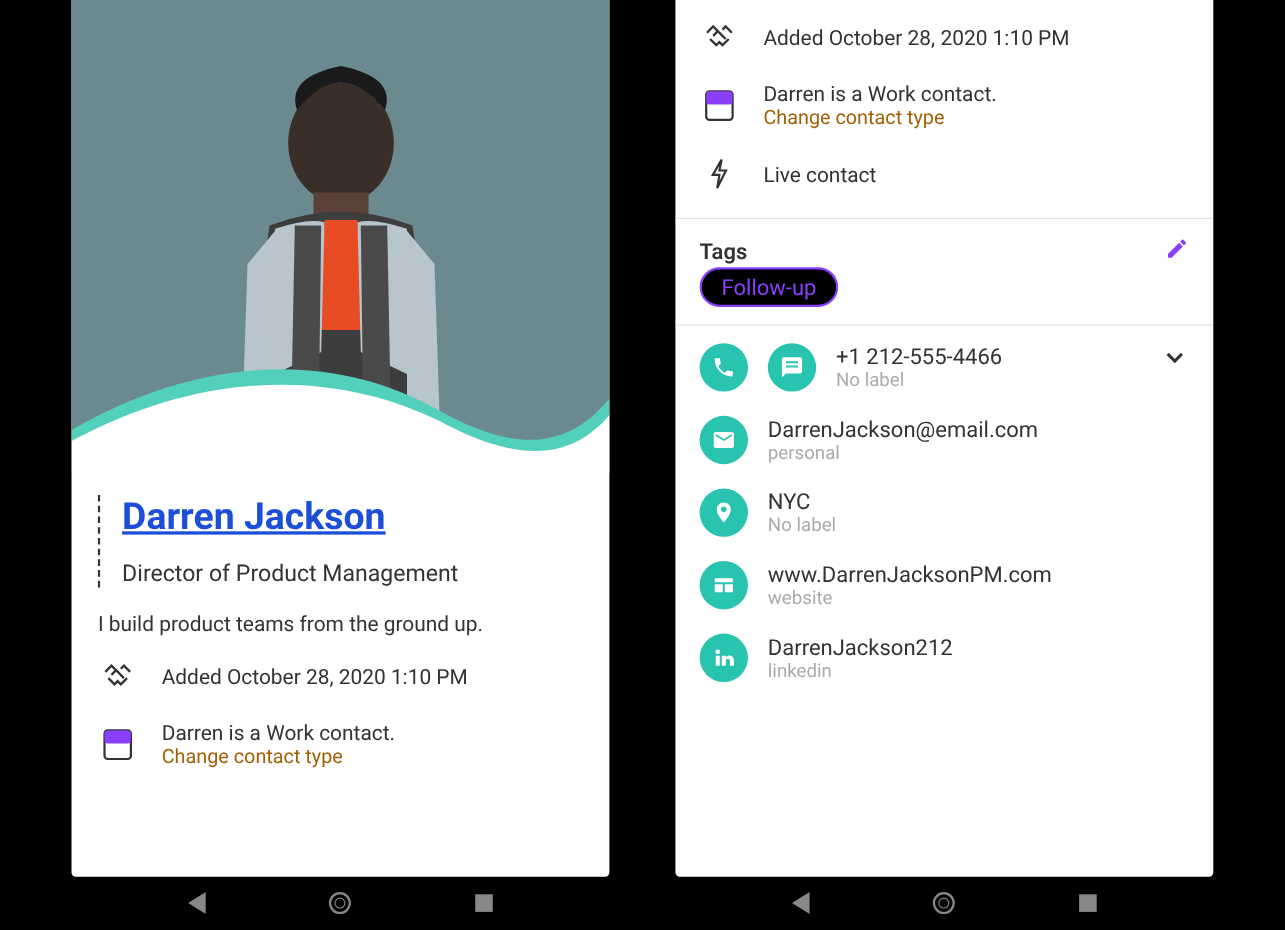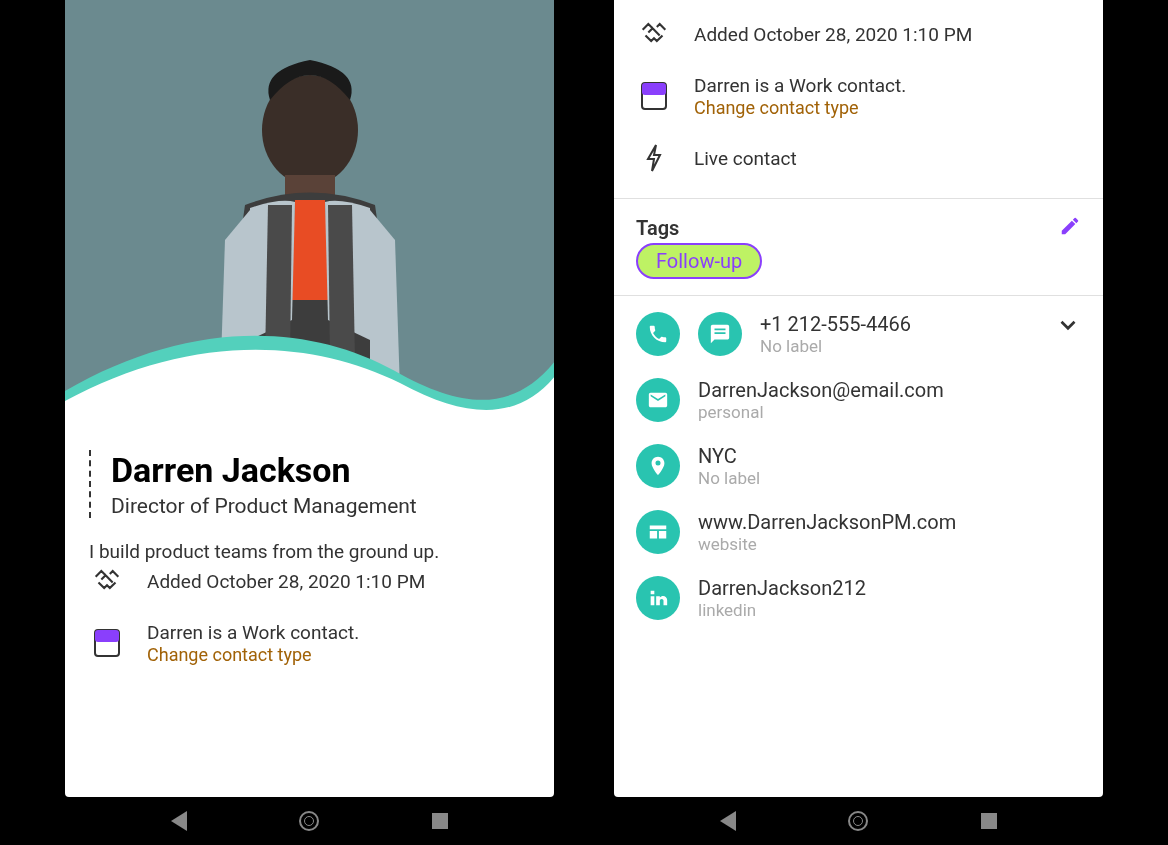--- a/index.html
+++ b/index.html
@@ -46,45 +46,45 @@
     position: relative;
     background: linear-gradient(#6b8a8f,#6b8a8f);
     overflow: hidden;
   }
   .hero svg.person { position:absolute; left:50%; top:40px; transform:translateX(-50%);}
   .wave {
     position:absolute; bottom:-1px; left:0; right:0; height:120px;
   }
   .card-body { padding: 20px 24px 0 24px; }
   .name-block { border-left: 2px dashed #333; padding-left: 20px; margin-bottom:22px;}
-  .name { font-size: 34px; font-weight: 700; color:#000000; margin-bottom:4px;}
+  .name { font-size: 34px; font-weight: 700; color:#1d4ed8; margin-bottom:20px;text-decoration:underline;}
   .title { font-size: 21px; font-weight:400; color:#333; margin-bottom:4px;}
   .company { font-size: 21px; font-style: italic; color:#777;}
-  .bio { font-size:19px; color:#333; }
+  .bio { font-size:19px; color:#333; margin-bottom:18px;}
   .info-row { display:flex; align-items:center; gap:22px; margin-bottom:22px;}
   .info-row .icon-slot { width:36px; height:36px; display:flex; align-items:center; justify-content:center; flex-shrink:0;}
   .info-text { display:flex; flex-direction:column;}
   .info-text .primary { font-size:19px; color:#333;}
   .action-link { font-size:18px; color:#a16207; }
 
   
   .right-body { padding: 16px 22px 0 22px; }
   .section-divider { height:1px; background:#e0e0e0; margin: 8px -22px 16px -22px;}
   .tags-header { display:flex; justify-content:space-between; align-items:center; margin-bottom:2px;}
   .tags-header h3 { font-size:20px; font-weight:600; color:#333;}
   .tags-row { display:flex; gap:14px; margin-bottom:16px;}
   .tag {
     border:2px solid #8a3ffc;
     border-radius: 999px;
     padding: 4px 18px;
     font-size:20px;
     color:#8a3ffc;
     background:#f3ebff;
   }
-  .tag.outline { background:#bef264;}
+  .tag.outline { background:#000000;}
   .contact-row {
     display:flex; align-items:center; gap:18px; margin-bottom:22px; position:relative;
   }
   .circ-icon {
     width:44px; height:44px; border-radius:50%; background:#29c4b0;
     display:flex; align-items:center; justify-content:center; flex-shrink:0;
   }
   .circ-icon svg { fill:#fff; }
   .contact-text .primary { font-size:20px; color:#333;}
   .contact-text .secondary { font-size:17px; color:#aaa;}

